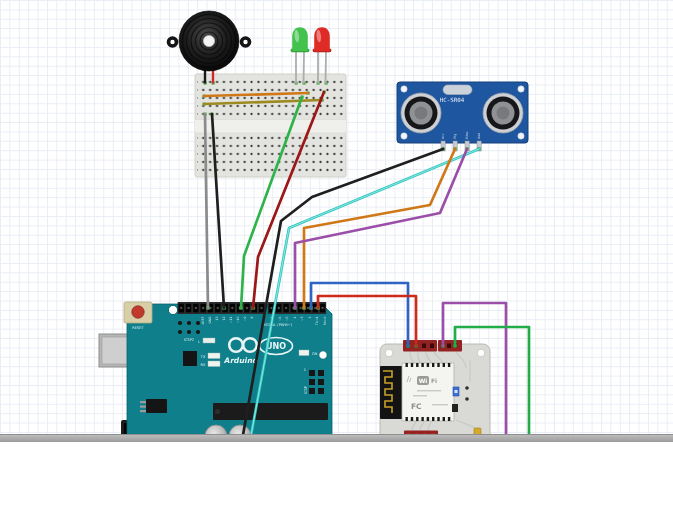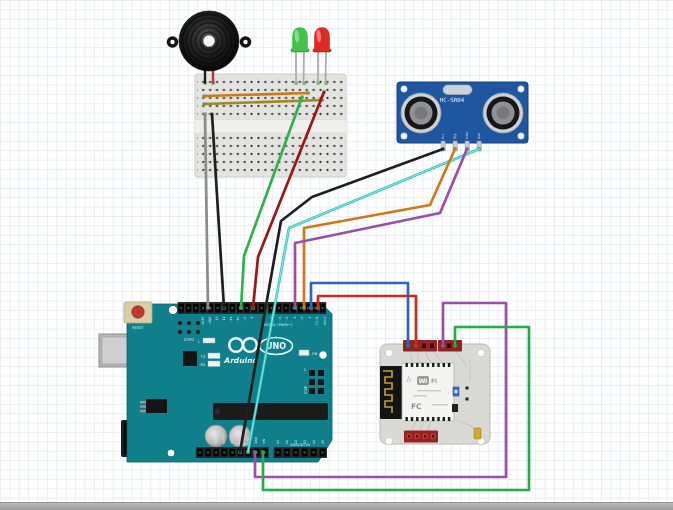--- a/index.html
+++ b/index.html
@@ -1,17 +1,17 @@
 <!DOCTYPE html>
 <html><head>
 <meta charset="utf-8">
 <style>
   html,body{margin:0;padding:0;background:#fff;}
   #canvas{
-    position:relative;width:673px;height:510px;overflow:hidden;
+    position:relative;width:673px;height:442px;overflow:hidden;
     background-color:#ffffff;
     background-image:
       linear-gradient(to right,#e8edf5 1px,transparent 1px),
       linear-gradient(to bottom,#e8edf5 1px,transparent 1px);
     background-size:9.4px 9.4px;
     font-family:"DejaVu Sans",sans-serif;
   }
   svg{position:absolute;left:0;top:0;}
   svg text{font-family:"DejaVu Sans",sans-serif;}
   .pinlbl{font-size:3.1px;fill:#d5ecef;}

